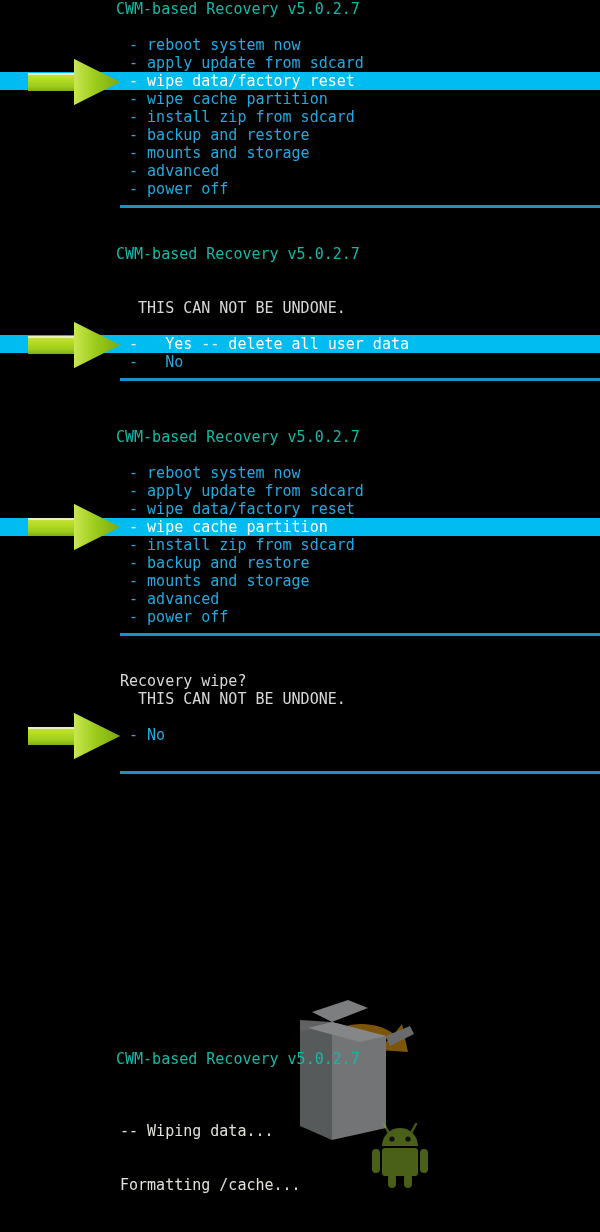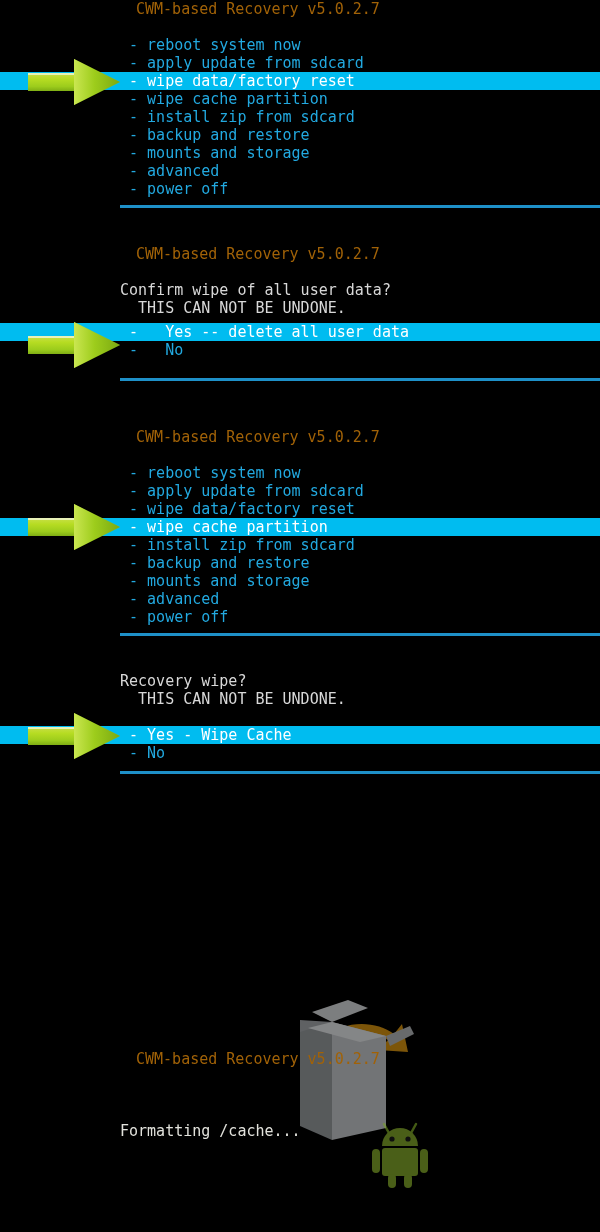--- a/index.html
+++ b/index.html
@@ -26,22 +26,22 @@
 
   
   .panel {
     position: absolute;
     left: 0;
     width: 600px;
   }
 
   .title {
     position: absolute;
-    left: 136px;
-    color: #a16207;
+    left: 116px;
+    color: #14b8a6;
     font-size: 15px;
     line-height: 18px;
     letter-spacing: 0px;
     white-space: pre;
   }
 
   .prompt-line {
     position: absolute;
     left: 120px;
     color: #d8d8d8;
@@ -207,24 +207,23 @@
   <div class="arrow" style="left:28px;top:59px">
     <div class="shaft"></div>
       <div class="shaft-top"></div>
     <div class="head"></div>
       <div class="head-shade"></div>
   </div>
 
   <div class="panel" style="top:245px;height:140px">
     <div class="title" style="top:0px">CWM-based Recovery v5.0.2.7</div>
 
-    <div class="prompt-line" style="top:36px">Confirm wipe of all user data?</div>
     <div class="prompt-line" style="top:54px">  THIS CAN NOT BE UNDONE.</div>
 
-    <div class="menu" style="top:78px">
+    <div class="menu" style="top:90px">
       <div class="menu-row selected">
         <span class="rowtext"> -   Yes -- delete all user data</span>
       </div>
       <div class="menu-row">
         <span class="rowtext"> -   No</span>
       </div>
     </div>
 
     <div class="divider" style="top:133px"></div>
   </div>
@@ -277,23 +276,20 @@
       <div class="shaft-top"></div>
     <div class="head"></div>
       <div class="head-shade"></div>
   </div>
 
   <div class="panel" style="top:672px;height:115px">
     <div class="prompt-line" style="top:0px">Recovery wipe?</div>
     <div class="prompt-line" style="top:18px">  THIS CAN NOT BE UNDONE.</div>
 
     <div class="menu" style="top:54px">
-      <div class="menu-row selected">
-        <span class="rowtext"> - Yes - Wipe Cache</span>
-      </div>
       <div class="menu-row">
         <span class="rowtext"> - No</span>
       </div>
     </div>
 
     <div class="divider" style="top:99px"></div>
   </div>
 
   <div class="arrow" style="left:28px;top:713px">
     <div class="shaft"></div>
@@ -333,20 +329,21 @@
     <rect x="52" y="31" width="8" height="24" rx="4" fill="#87ad2c"></rect>
 
     <rect x="20" y="56" width="8" height="14" rx="4" fill="#87ad2c"></rect>
     <rect x="36" y="56" width="8" height="14" rx="4" fill="#87ad2c"></rect>
   </svg>
 
   <div class="panel" style="top:1050px;height:182px">
     <div class="title" style="top:0px">CWM-based Recovery v5.0.2.7</div>
 
     <div class="log" style="top:36px">
+      <div class="logline">-- Wiping data...</div>
       <div class="logline">Formatting /cache...</div>
       
       
       
       
       
     </div>
   </div>
 
 </div>

